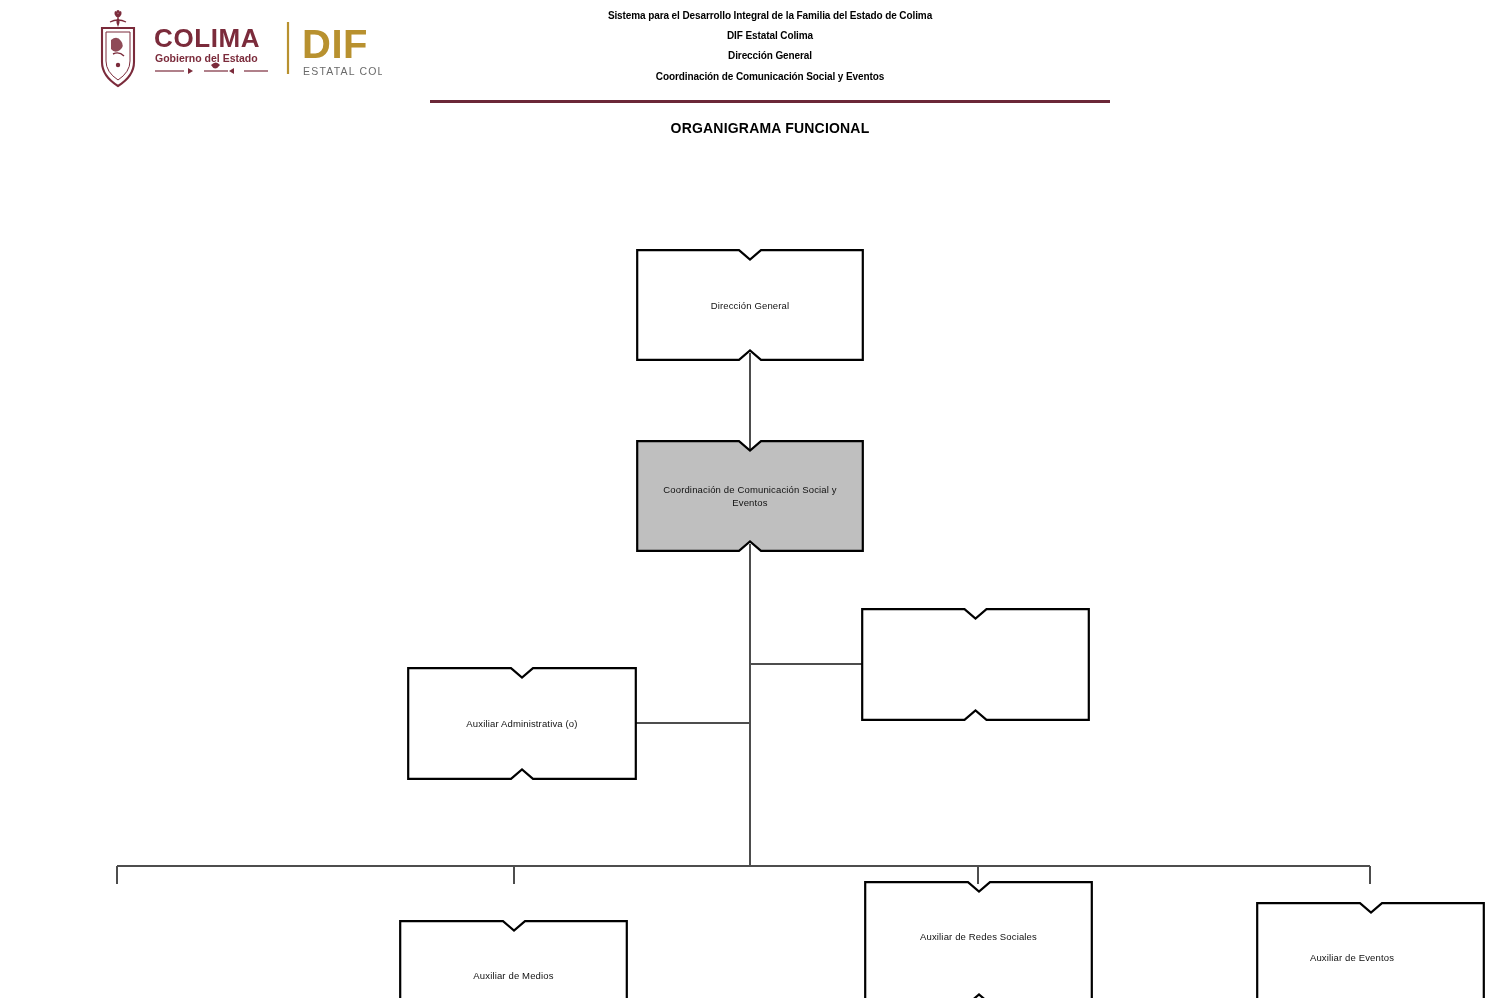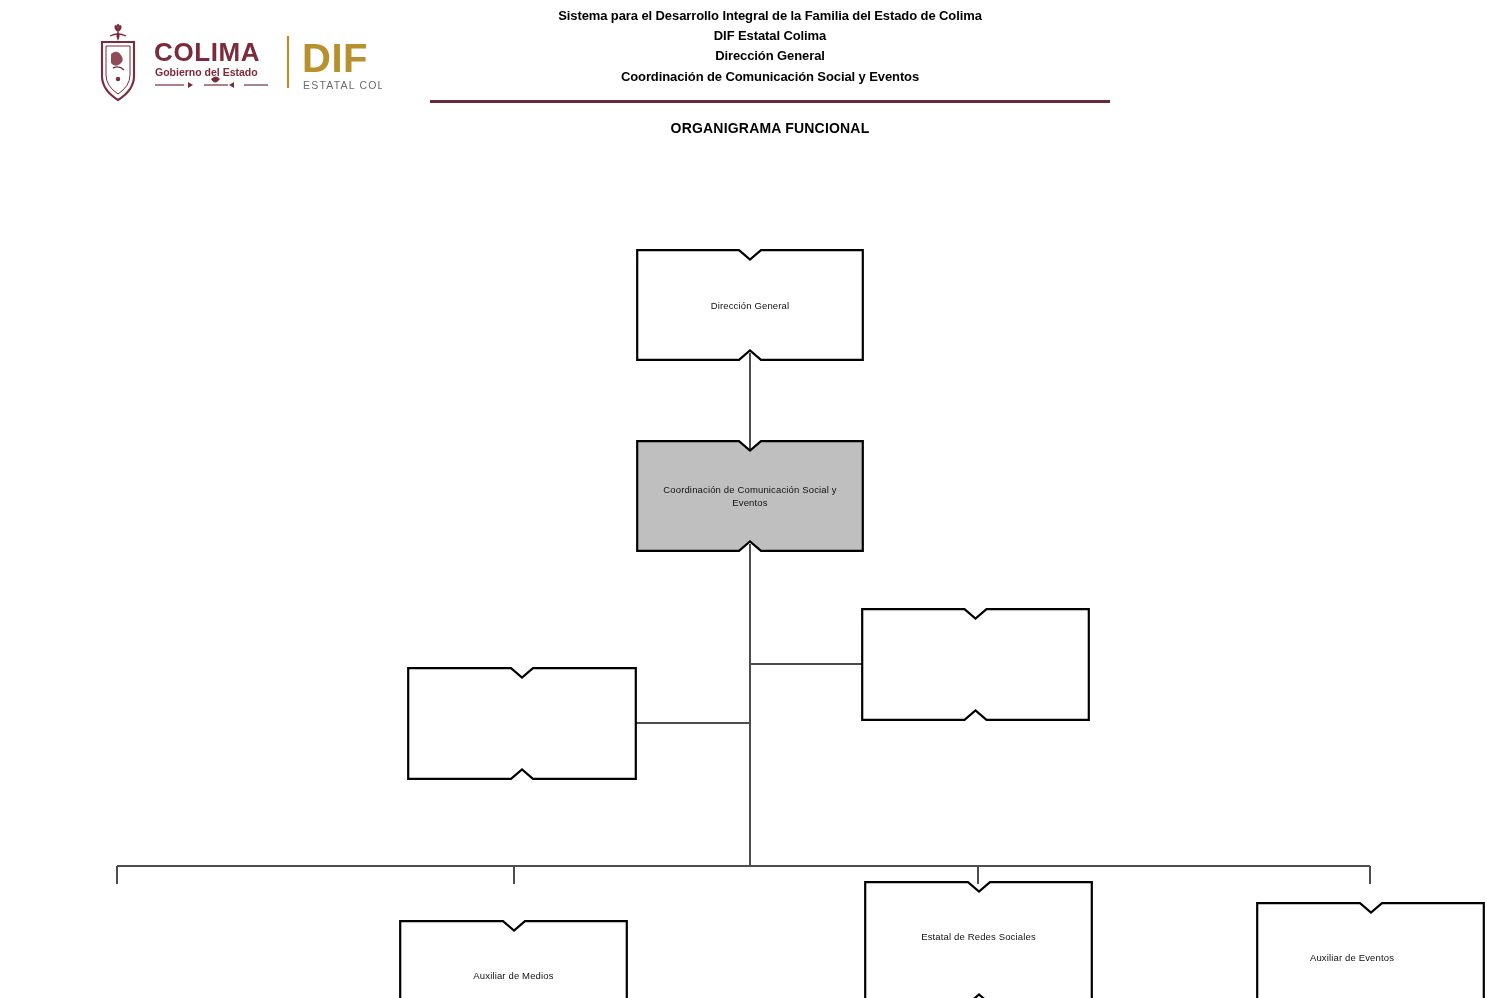--- a/index.html
+++ b/index.html
@@ -17,34 +17,34 @@
     width: 1487px;
     height: 998px;
     overflow: hidden;
     background: #ffffff;
   }
 
   
   #header-logo {
     position: absolute;
     left: 92px;
-    top: 22px;
+    top: 8px;
     width: 290px;
     height: 88px;
     text-decoration: underline;
   }
   #header-titles {
     position: absolute;
     left: 430px;
     top: 6px;
     width: 680px;
     text-align: center;
   }
   .header-line {
-    font-size: 13px;
+    font-size: 10px;
     font-weight: bold;
     line-height: 20.2px;
     letter-spacing: -0.1px;
     white-space: nowrap;
   }
   #header-rule {
     position: absolute;
     left: 430px;
     top: 100px;
     width: 680px;
@@ -193,37 +193,38 @@
       <path shape-rendering="geometricPrecision" d="M1.2,1.2 L103.5,1.2 L114.5,10.5 L125.5,1.2 L227.8,1.2
                L227.8,111.8 L125.5,111.8 L114.5,102.5 L103.5,111.8 L1.2,111.8 Z" fill="#FFFFFF" stroke="#000000" stroke-width="2.2"></path>
     </svg>
   </div>
 
   <div class="node" style="left:407px; top:667px; width:230px; height:113px;">
     <svg width="230" height="113" viewBox="0 0 230 113" preserveAspectRatio="none">
       <path shape-rendering="geometricPrecision" d="M1.2,1.2 L104,1.2 L115,10.5 L126,1.2 L228.8,1.2
                L228.8,111.8 L126,111.8 L115,102.5 L104,111.8 L1.2,111.8 Z" fill="#FFFFFF" stroke="#000000" stroke-width="2.2"></path>
     </svg>
+    <div class="node-label">Auxiliar Administrativa (o)</div>
   </div>
 
 
   <div class="node" style="left:399px; top:920px; width:229px; height:117px;">
     <svg width="229" height="124" viewBox="0 0 229 124" preserveAspectRatio="none">
       <path shape-rendering="geometricPrecision" d="M1.2,1.2 L104,1.2 L115,10.5 L126,1.2 L227.8,1.2
                L227.8,122.8 L126,122.8 L115,113.5 L104,122.8 L1.2,122.8 Z" fill="#FFFFFF" stroke="#000000" stroke-width="2.2"></path>
     </svg>
     <div class="node-label" style="height:110px;">Auxiliar de Medios</div>
   </div>
 
   <div class="node" style="left:864px; top:881px; width:229px; height:117px;">
     <svg width="229" height="124" viewBox="0 0 229 124" preserveAspectRatio="none">
       <path shape-rendering="geometricPrecision" d="M1.2,1.2 L104,1.2 L115,10.5 L126,1.2 L227.8,1.2
                L227.8,122.8 L126,122.8 L115,113.5 L104,122.8 L1.2,122.8 Z" fill="#FFFFFF" stroke="#000000" stroke-width="2.2"></path>
     </svg>
-    <div class="node-label" style="height:110px;">Estatal de Redes Sociales</div>
+    <div class="node-label" style="height:110px;">Auxiliar de Redes Sociales</div>
   </div>
 
   <div class="node" style="left:1256px; top:902px; width:192px; height:117px;">
     <svg width="229" height="124" viewBox="0 0 229 124" preserveAspectRatio="none">
       <path shape-rendering="geometricPrecision" d="M1.2,1.2 L104,1.2 L115,10.5 L126,1.2 L227.8,1.2
                L227.8,122.8 L126,122.8 L115,113.5 L104,122.8 L1.2,122.8 Z" fill="#FFFFFF" stroke="#000000" stroke-width="2.2"></path>
     </svg>
     <div class="node-label" style="height:110px;">Auxiliar de Eventos</div>
   </div>
 

